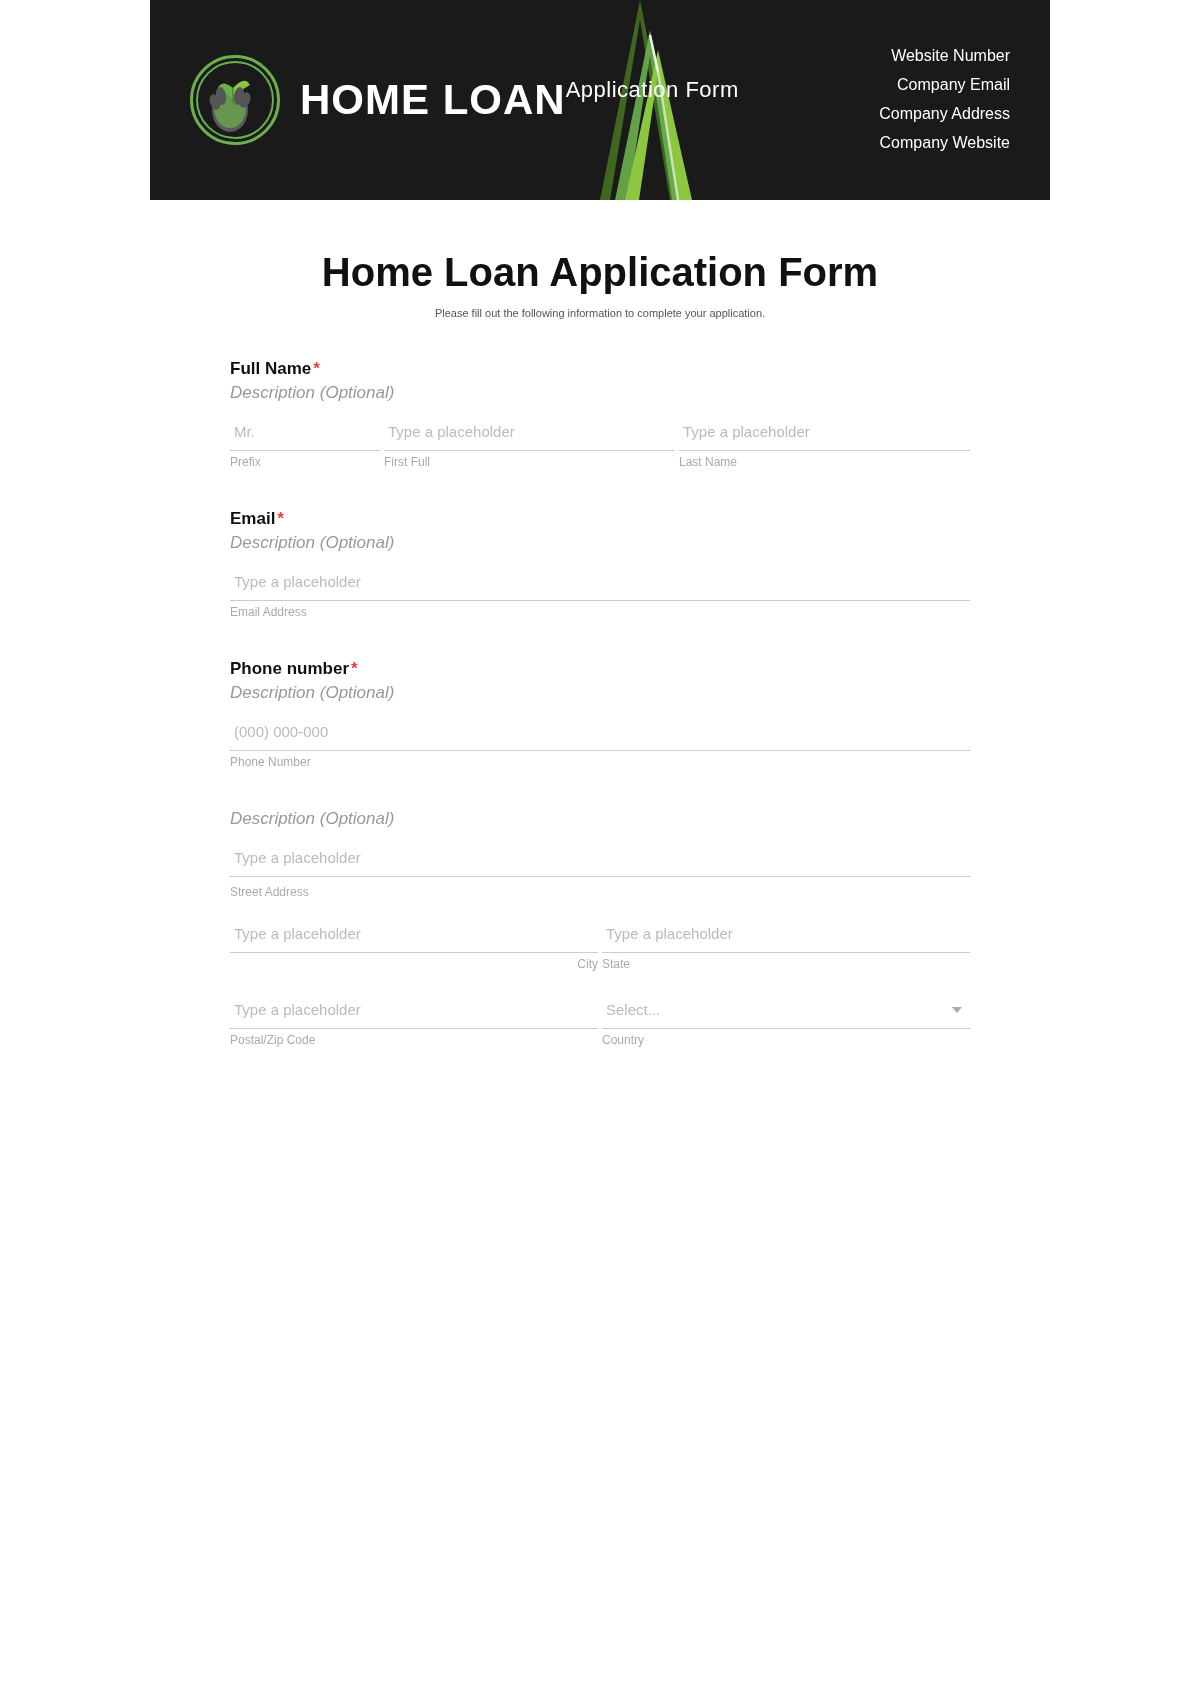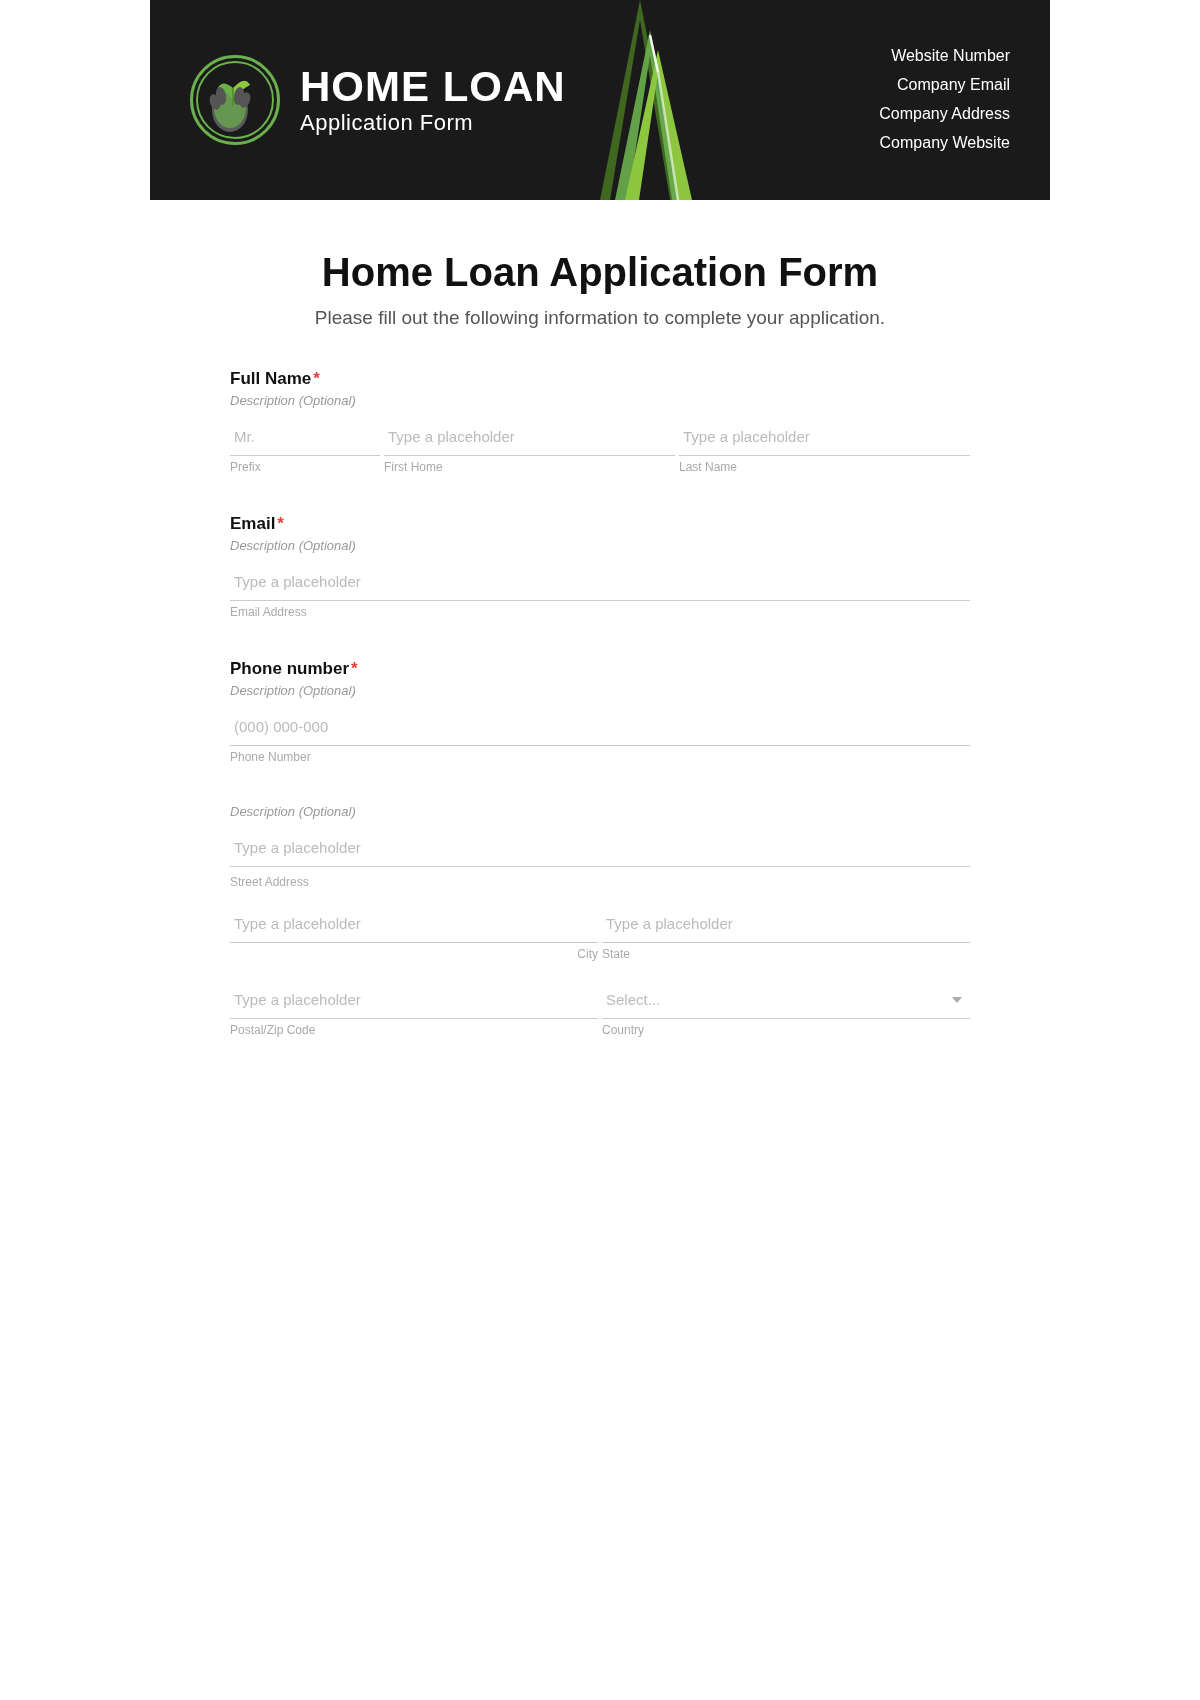--- a/index.html
+++ b/index.html
@@ -42,21 +42,20 @@
       overflow: hidden;
     }
 
     .logo-svg {
       width: 80px;
       height: 80px;
     }
 
     .header-title-block {
       display: flex;
-      flex-direction: column;
     }
 
     .header-main-title {
       font-size: 42px;
       font-weight: 900;
       color: #fff;
       letter-spacing: 1px;
       line-height: 1.1;
     }
 
@@ -98,21 +97,21 @@
     .form-page-title {
       text-align: center;
       font-size: 40px;
       font-weight: 700;
       margin-bottom: 12px;
       color: #111;
     }
 
     .form-page-subtitle {
       text-align: center;
-      font-size: 19px;
+      font-size: 11px;
       color: #555;
       margin-bottom: 40px;
     }
 
     
     .form-section {
       margin-bottom: 40px;
     }
 
     .field-label {
@@ -121,21 +120,21 @@
       color: #111;
       margin-bottom: 4px;
     }
 
     .required-star {
       color: #e53e3e;
       margin-left: 2px;
     }
 
     .field-description {
-      font-size: 13px;
+      font-size: 17px;
       color: #999;
       font-style: italic;
       margin-bottom: 10px;
     }
 
     .field-sub-label {
       font-size: 12px;
       color: #aaa;
       margin-top: 4px;
     }
@@ -265,21 +264,21 @@
     </div>
     <div class="field-description">Description (Optional)</div>
 
     <div class="input-row">
       <div class="input-col-small">
         <input class="input-field" type="text" placeholder="Mr." style="">
         <div class="field-sub-label">Prefix</div>
       </div>
       <div class="input-col-medium">
         <input class="input-field" type="text" placeholder="Type a placeholder" style="">
-        <div class="field-sub-label">First Home</div>
+        <div class="field-sub-label">First Full</div>
       </div>
       <div class="input-col-medium">
         <input class="input-field" type="text" placeholder="Type a placeholder" style="">
         <div class="field-sub-label">Last Name</div>
       </div>
     </div>
   </div>
 
   <div class="form-section">
     <div class="field-label">

